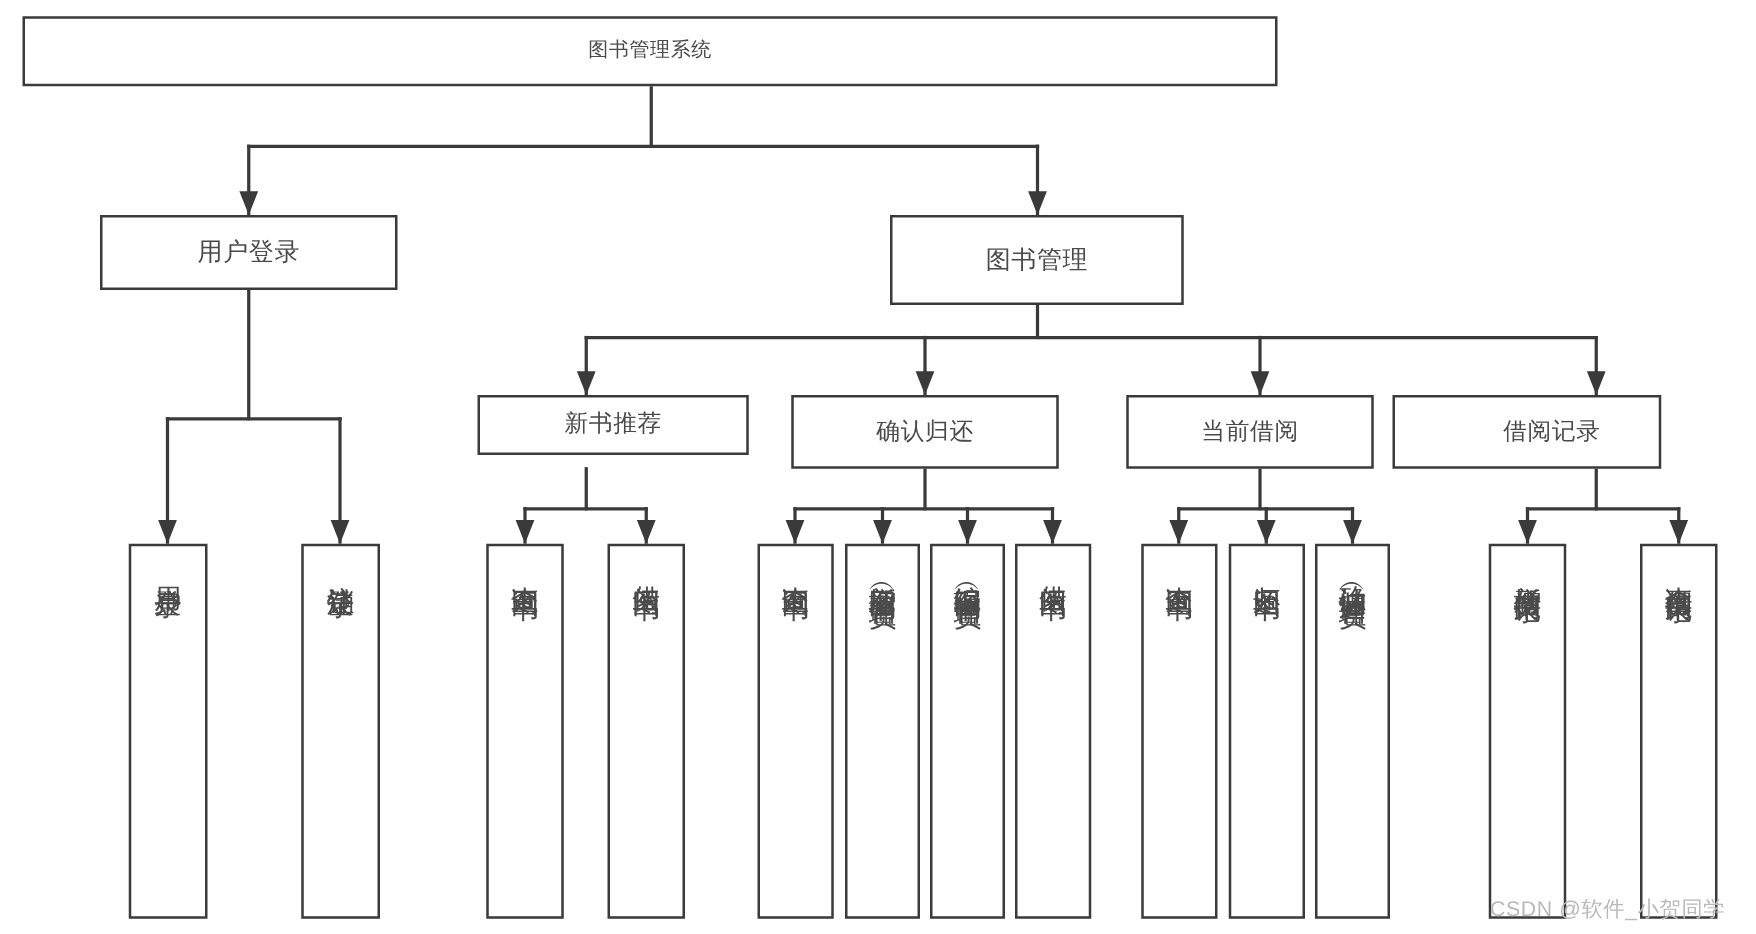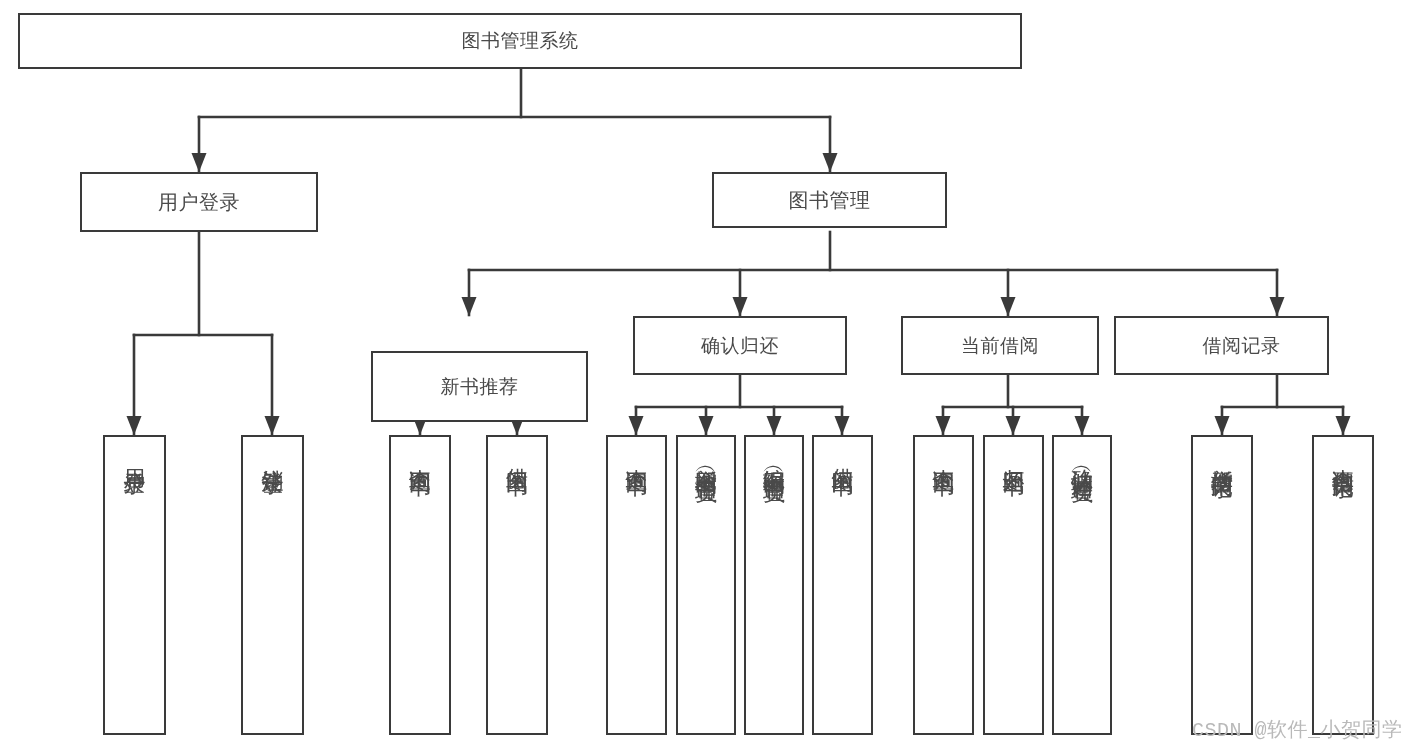--- a/index.html
+++ b/index.html
@@ -30,21 +30,21 @@
     box-sizing: border-box;
     background: #ffffff;
     border: 2px solid #f9a8d4;
     display: flex;
     align-items: center;
     justify-content: center;
     color: #3b3b3b;
   }
   .node.level0 { border-width: 2px; }
   .node .label-h {
-    font-size: 19px;
+    font-size: 16px;
     line-height: 1.15;
     letter-spacing: 0.5px;
     white-space: nowrap;
     color: #4a4a4a;
   }
   .node.level1 .label-h { font-size: 20px; }
   .node.level2 .label-h { font-size: 19px; }
   .node.leaf {
     align-items: flex-start;
     justify-content: center;
@@ -54,25 +54,24 @@
     writing-mode: vertical-rl;
     text-orientation: upright;
     font-size: 22px;
     line-height: 1.18;
     letter-spacing: 2px;
     color: #4a4a4a;
     white-space: nowrap;
   }
   .watermark {
     position: absolute;
-    font-size: 20px;
+    font-size: 17px;
     color: #b9b9b9;
     white-space: nowrap;
     letter-spacing: 0.5px;
-    font-family: Liberation Mono, monospace;
   }
 </style>
 </head>
 <body>
 
 <div id="canvas">
   <svg class="wires" viewBox="0 0 1405 747" id="wire-svg" aria-hidden="true">
       <line x1="521" y1="69" x2="521" y2="117" stroke="#3a3a3a" stroke-width="2.6" stroke-linecap="square"></line>
       <line x1="199" y1="117" x2="830" y2="117" stroke="#3a3a3a" stroke-width="2.6" stroke-linecap="square"></line>
       <line x1="199" y1="117" x2="199" y2="171" stroke="#3a3a3a" stroke-width="2.6" stroke-linecap="square"></line>
@@ -126,24 +125,24 @@
       <line x1="1343" y1="407" x2="1343" y2="434" stroke="#3a3a3a" stroke-width="2.6" stroke-linecap="square"></line>
       <polygon points="1335.5,416 1350.5,416 1343,435" fill="#3a3a3a"></polygon>
     </svg>
   <div id="node-layer">
       <div class="node level0" style="left: 18px; top: 13px; width: 1004px; height: 56px; border-color: rgb(58, 58, 58);">
         <span class="label-h">图书管理系统</span>
       </div>
       <div class="node level1" style="left: 80px; top: 172px; width: 238px; height: 60px; border-color: rgb(58, 58, 58);">
         <span class="label-h">用户登录</span>
       </div>
-      <div class="node level1" style="left: 712px; top: 172px; width: 235px; height: 56px; border-color: rgb(58, 58, 58);">
+      <div class="node level1" style="left: 712px; top: 172px; width: 235px; height: 72px; border-color: rgb(58, 58, 58);">
         <span class="label-h">图书管理</span>
       </div>
-      <div class="node level2" style="left: 371px; top: 316px; width: 217px; height: 71px; border-color: rgb(58, 58, 58); margin-top: 35px;">
+      <div class="node level2" style="left: 382px; top: 316px; width: 217px; height: 48px; border-color: rgb(58, 58, 58);">
         <span class="label-h">新书推荐</span>
       </div>
       <div class="node level2" style="left: 633px; top: 316px; width: 214px; height: 59px; border-color: rgb(58, 58, 58);">
         <span class="label-h">确认归还</span>
       </div>
       <div class="node level2" style="left: 901px; top: 316px; width: 198px; height: 59px; border-color: rgb(58, 58, 58);">
         <span class="label-h">当前借阅</span>
       </div>
       <div class="node level2" style="left: 1114px; top: 316px; width: 215px; height: 59px; border-color: rgb(58, 58, 58); padding-left: 40px;">
         <span class="label-h">借阅记录</span>

